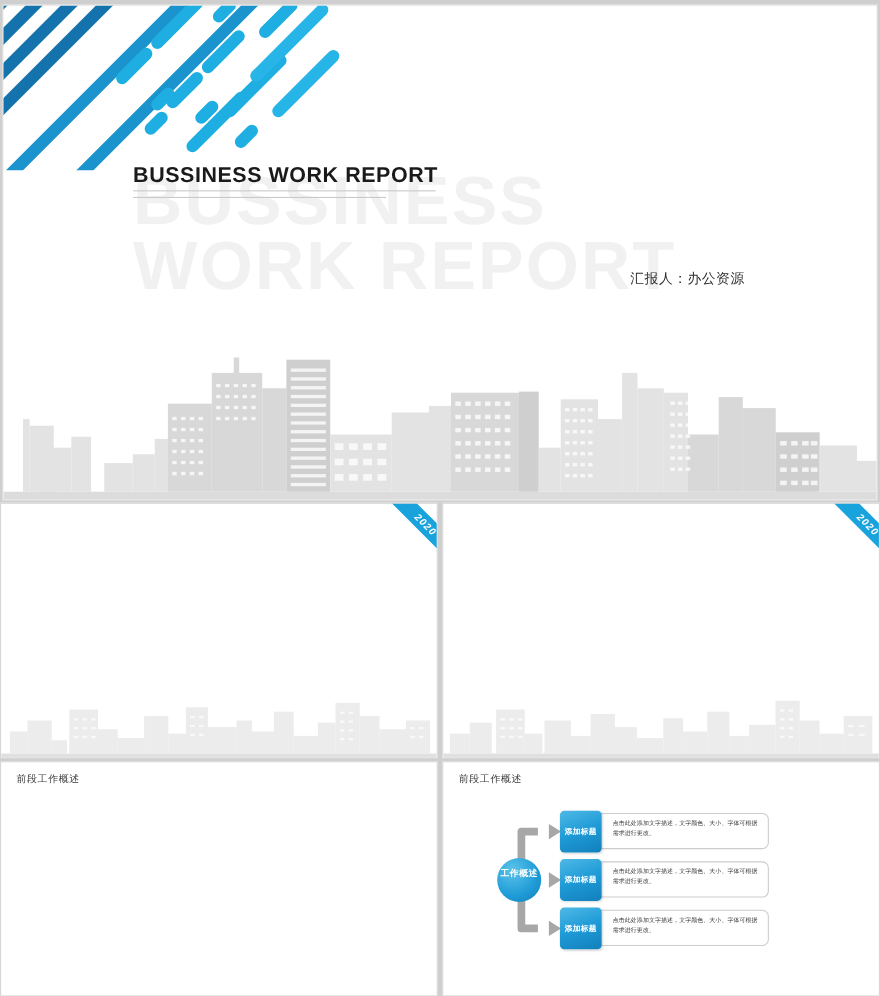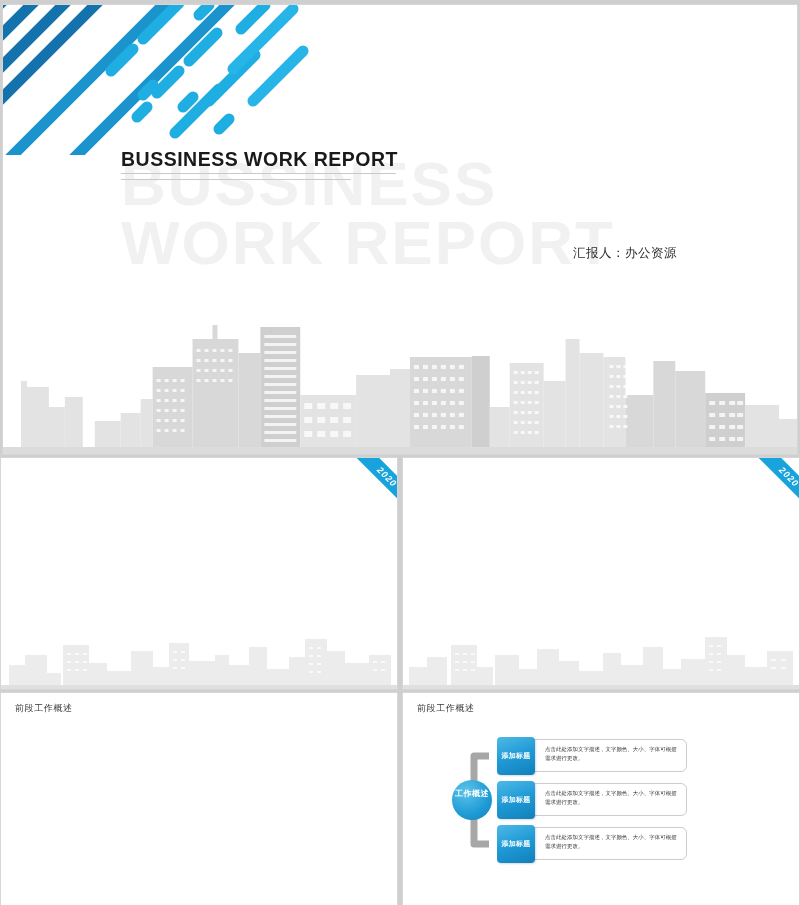--- a/index.html
+++ b/index.html
@@ -83,21 +83,21 @@
   }
   
   .flow{position:absolute;left:0;top:0;width:398px;height:215px;}
   .flow-hub{
     position:absolute;left:49px;top:87px;width:40px;height:40px;border-radius:50%;
     background:radial-gradient(circle at 35% 28%,#5cc3ea 0%,#1e9bd6 60%,#1681bb 100%);
     color:#fff;text-align:center;font-size:8px;font-weight:bold;
     line-height:1.25;padding-top:9px;box-sizing:border-box;letter-spacing:.5px;
     font-family:"DejaVu Sans",sans-serif;
   }
-  .flow-row{position:absolute;left:94px;height:38px;width:285px;}
+  .flow-row{position:absolute;left:106px;height:38px;width:285px;}
   .flow-tag{
     position:absolute;left:0;top:0;width:38px;height:38px;border-radius:4px;
     background:linear-gradient(160deg,#4fb9e6 0%,#1e9ad6 50%,#1280bb 100%);
     color:#fff;font-size:7px;font-weight:bold;
     display:flex;align-items:center;justify-content:center;
     font-family:"DejaVu Sans",sans-serif;letter-spacing:.3px;
     box-shadow:1px 1px 2px rgba(0,0,0,.15);
   }
   .flow-box{
     position:absolute;left:33px;top:2px;width:157px;height:33px;

